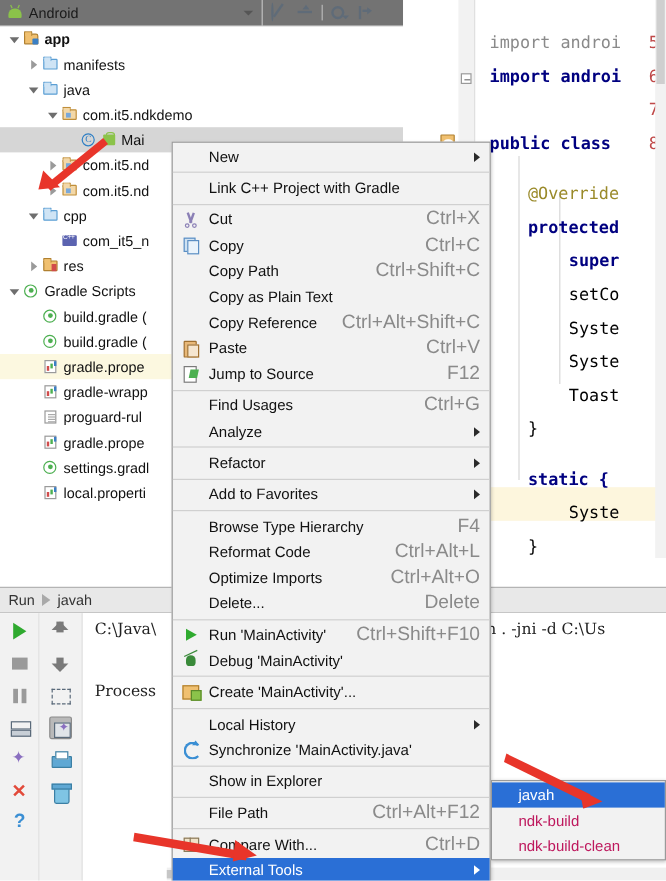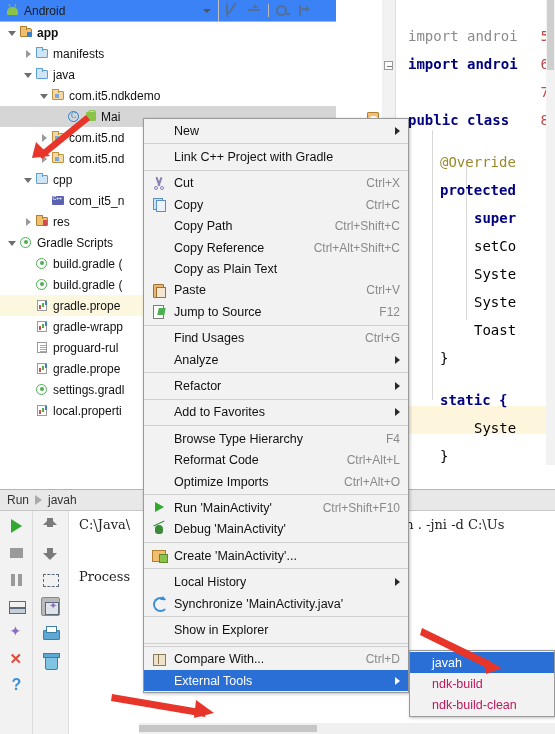--- a/index.html
+++ b/index.html
@@ -14,21 +14,21 @@
   #root {
     position: relative;
     width: 555px; height: 734px;
     overflow: hidden;
     background: #ffffff;
   }
 
   
   .proj-header {
     position: absolute; left: 0; top: 0; width: 404px; height: 22px;
-    background: #3b82f6;
+    background: #737373;
     border-bottom: 1px solid #b4b4b4;
     display: flex; align-items: center;
   }
   .proj-combo {
     display: flex; align-items: center; gap: 5px;
     width: 219px; height: 22px; padding-left: 6px;
     border-right: 1px solid #c0c0c0;
   }
   .proj-combo .label { font-size: 12px; color: #1a1a1a; flex: 1; }
   .android-ico {
@@ -205,21 +205,21 @@
     background:#f2f2f2; border:1px solid #9a9a9a;
     box-shadow: 1px 1px 3px rgba(0,0,0,.25);
     z-index: 50; padding: 1px 0;
   }
   .mi {
     position:relative; display:flex; align-items:center;
     height:21.4px; padding-left:30px; padding-right:8px;
     font-size:12.5px; color:#111; white-space:nowrap;
   }
   .mi.sel { background:#2a6fd6; color:#fff; }
-  .mi .acc { margin-left:auto; color:#8a8a8a; font-size:12px; padding-left:14px; }
+  .mi .acc { margin-left:auto; color:#8a8a8a; font-size:16px; padding-left:14px; }
   .mi .sub {
     margin-left:auto; width:0;height:0;
     border-top:4px solid transparent;border-bottom:4px solid transparent;
     border-left:5px solid #2a2a2a;
   }
   .mi.sel .sub { border-left-color:#fff; }
   .msep { height:1px; background:#d0d0d0; margin:2px 0; }
   .mico { position:absolute; left:7px; top:3px; width:16px; height:15px; }
 
   
@@ -523,25 +523,25 @@
       <div class="mi">
         <span class="mico g-copy"></span>
         <span>Copy</span>
         <span class="acc">Ctrl+C</span>
       </div>
       <div class="mi">
         <span>Copy Path</span>
         <span class="acc">Ctrl+Shift+C</span>
       </div>
       <div class="mi">
+        <span>Copy as Plain Text</span>
+      </div>
+      <div class="mi">
         <span>Copy Reference</span>
         <span class="acc">Ctrl+Alt+Shift+C</span>
-      </div>
-      <div class="mi">
-        <span>Copy as Plain Text</span>
       </div>
       <div class="mi">
         <span class="mico g-paste"></span>
         <span>Paste</span>
         <span class="acc">Ctrl+V</span>
       </div>
       <div class="mi">
         <span class="mico g-jump"></span>
         <span>Jump to Source</span>
         <span class="acc">F12</span>
@@ -571,20 +571,24 @@
         <span class="acc">F4</span>
       </div>
       <div class="mi">
         <span>Reformat Code</span>
         <span class="acc">Ctrl+Alt+L</span>
       </div>
       <div class="mi">
         <span>Optimize Imports</span>
         <span class="acc">Ctrl+Alt+O</span>
       </div>
+      <div class="mi">
+        <span>Delete...</span>
+        <span class="acc">Delete</span>
+      </div>
       <div class="msep"></div>
       <div class="mi">
         <span class="mico g-run"></span>
         <span>Run 'MainActivity'</span>
         <span class="acc">Ctrl+Shift+F10</span>
       </div>
       <div class="mi">
         <span class="mico g-debug"></span>
         <span>Debug 'MainActivity'</span>
       </div>
@@ -600,20 +604,24 @@
       </div>
       <div class="mi">
         <span class="mico g-sync"></span>
         <span>Synchronize 'MainActivity.java'</span>
       </div>
       <div class="msep"></div>
       <div class="mi">
         <span>Show in Explorer</span>
       </div>
       <div class="msep"></div>
+      <div class="mi">
+        <span>File Path</span>
+        <span class="acc">Ctrl+Alt+F12</span>
+      </div>
       <div class="msep"></div>
       <div class="mi">
         <span class="mico g-compare"></span>
         <span>Compare With...</span>
         <span class="acc">Ctrl+D</span>
       </div>
       <div class="mi sel">
         <span>External Tools</span>
         <span class="sub"></span>
       </div>

